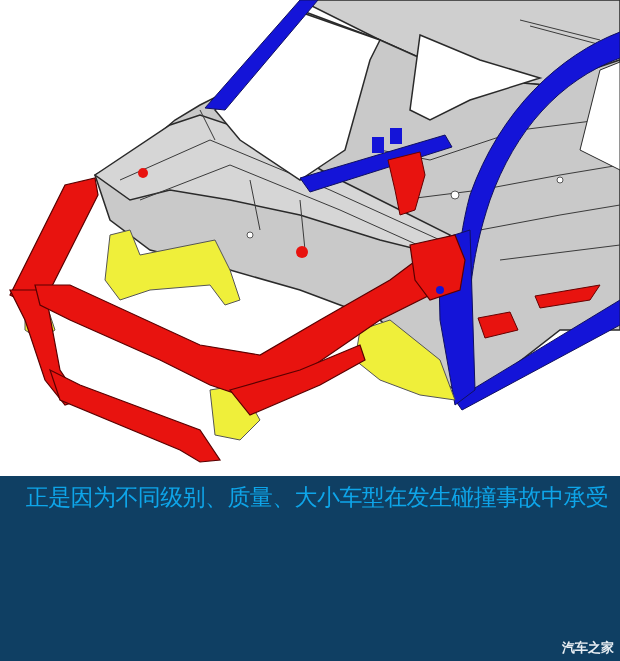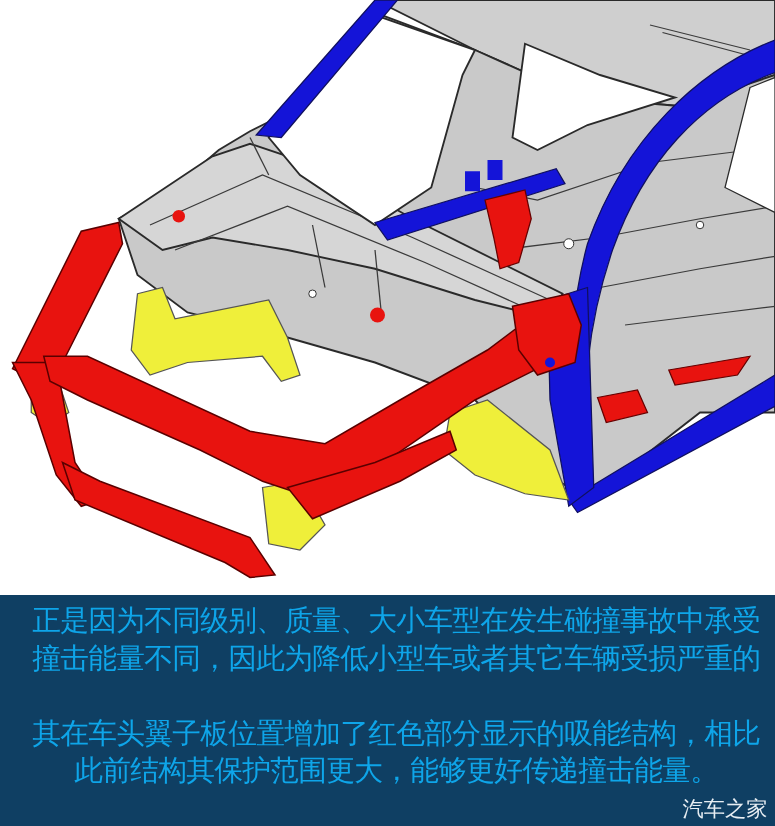--- a/index.html
+++ b/index.html
@@ -16,22 +16,23 @@
     }
     .caption-line {
       display: block; white-space: nowrap;
       font-size: 23px; line-height: 30px; letter-spacing: -0.6px;
       color: #0ea5e9;
       text-align: center;
     }
     .para-gap { height: 30px; }
     .watermark {
       position: absolute; right: 6px; bottom: 6px;
-      font-size: 17px; line-height: 14px; color: #e8eef3;
+      font-size: 13px; line-height: 14px; color: #e8eef3;
       letter-spacing: 0;
+      font-weight: bold;
     }
   </style>
 </head>
 <body>
 
 <div class="figure">
   <svg viewBox="0 0 620 476" xmlns="http://www.w3.org/2000/svg">
 
     <path d="M300 0 L620 0 L620 60 L545 85 L465 78 L380 40 Z" fill="#cfcfcf" stroke="#2a2a2a" stroke-width="1.5"></path>
 
@@ -102,21 +103,16 @@
 
       <path d="M230 390 L300 370 L360 345 L365 360 L320 385 L250 415 Z"></path>
     </g>
     <circle cx="440" cy="290" r="4" fill="#1414d8"></circle>
   </svg>
 </div>
 
 <div class="caption-panel">
   <div>
     <span class="caption-line">正是因为不同级别、质量、大小车型在发生碰撞事故中承受</span>
-    <span class="caption-line">撞击能量不同，因此为降低小型车或者其它车辆受损严重的</span>
   </div>
   <div class="para-gap"></div>
-  <div>
-    <span class="caption-line">其在车头翼子板位置增加了红色部分显示的吸能结构，相比</span>
-    <span class="caption-line">此前结构其保护范围更大，能够更好传递撞击能量。</span>
-  </div>
   <span class="watermark">汽车之家</span>
 </div>
 
 </body></html>

